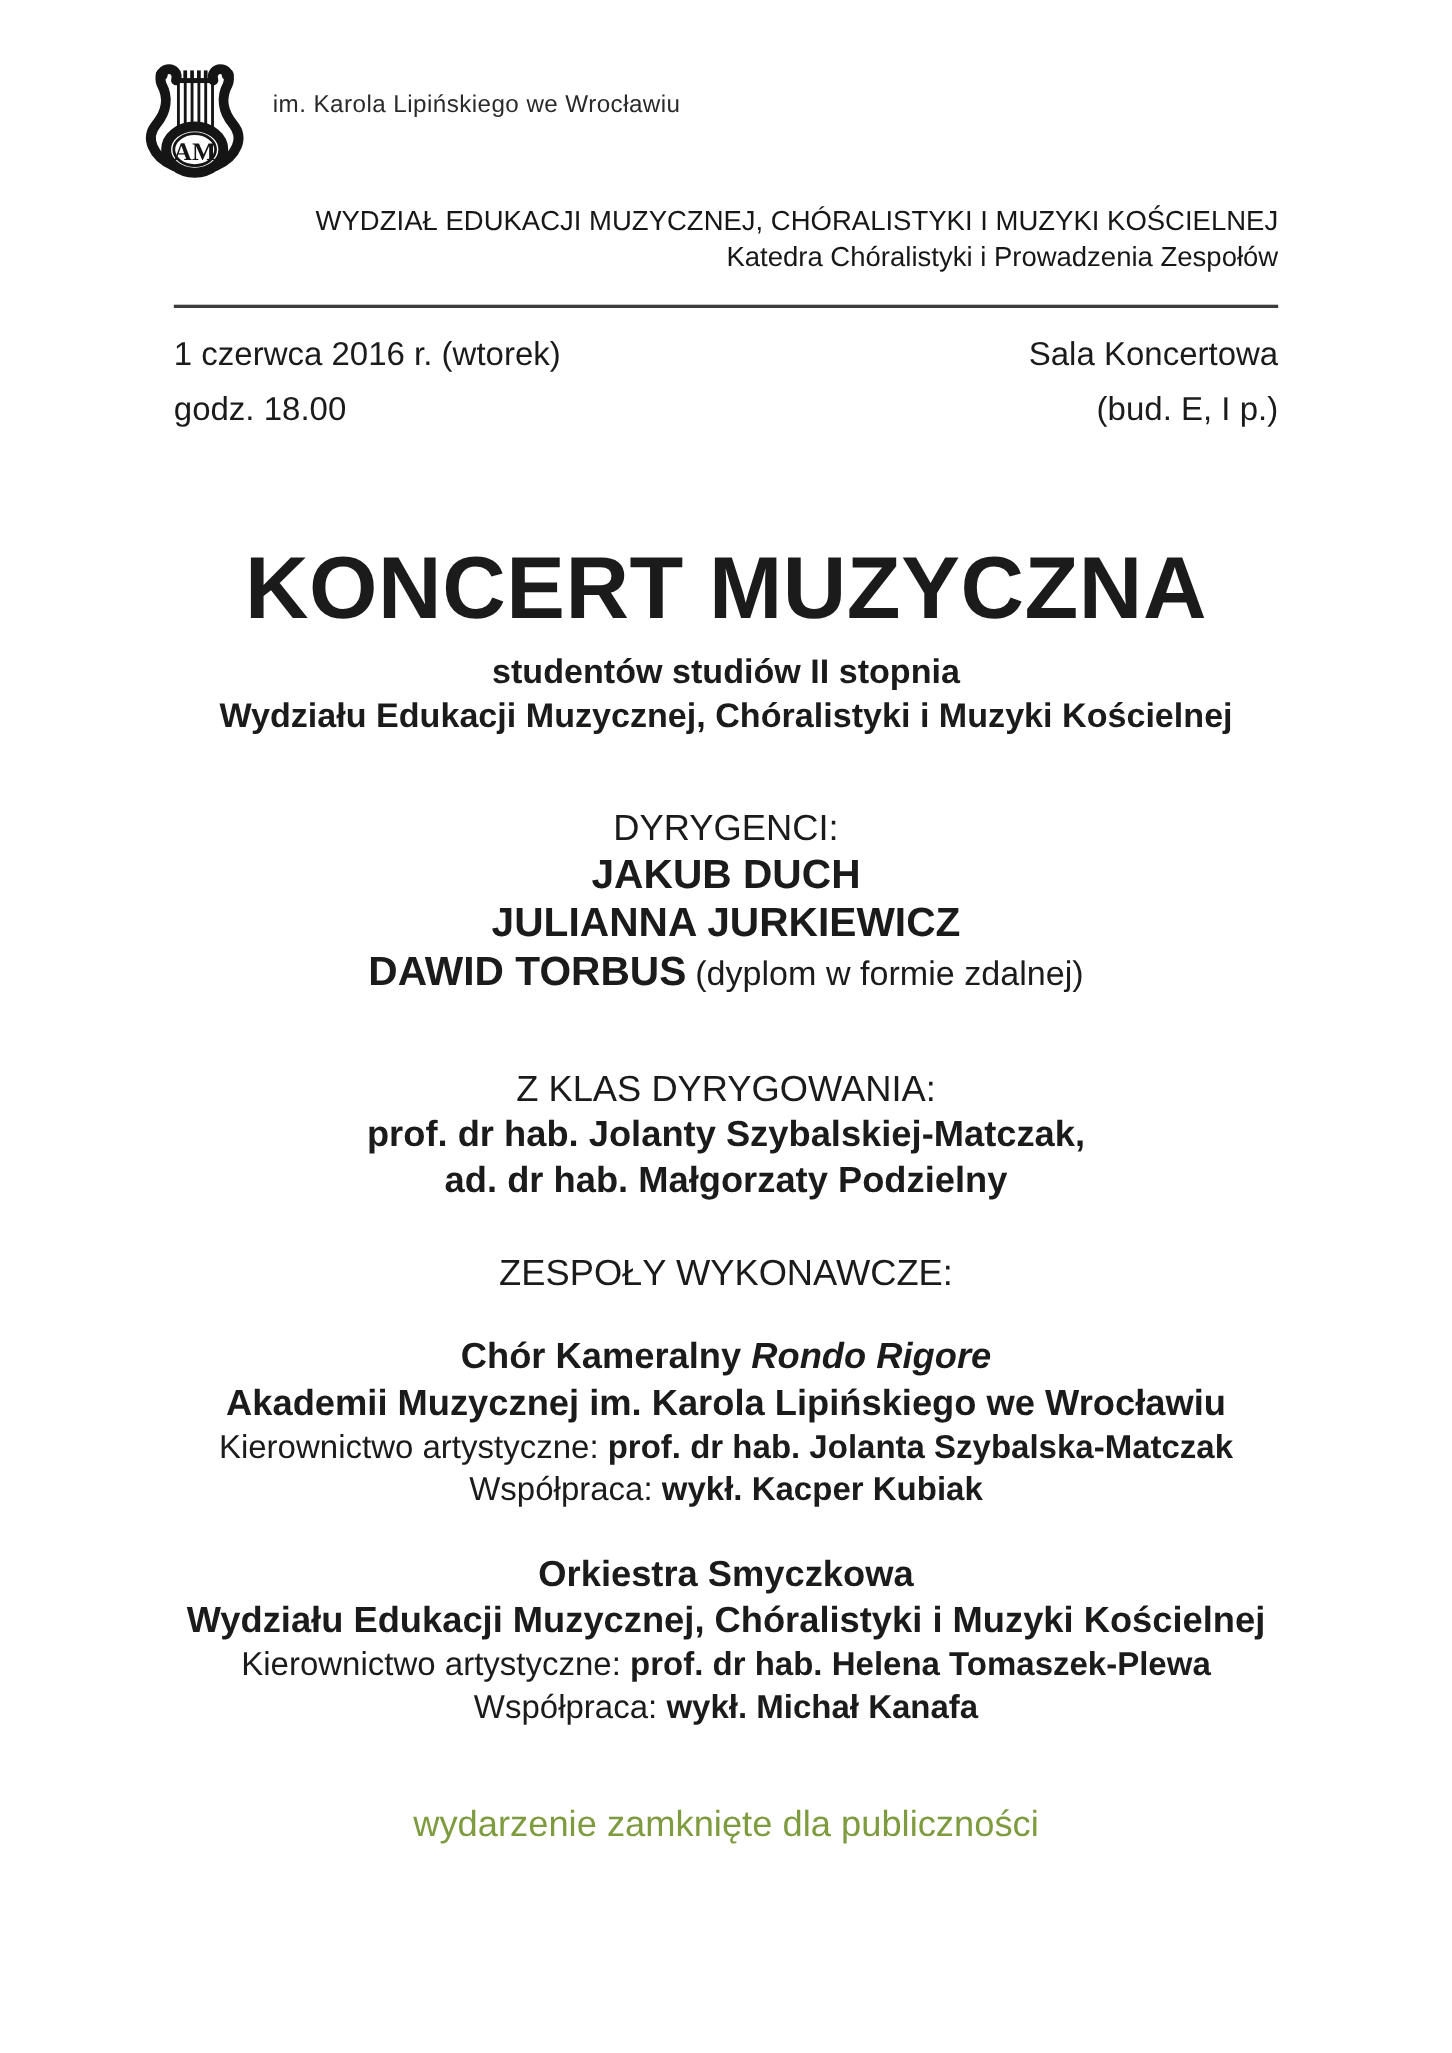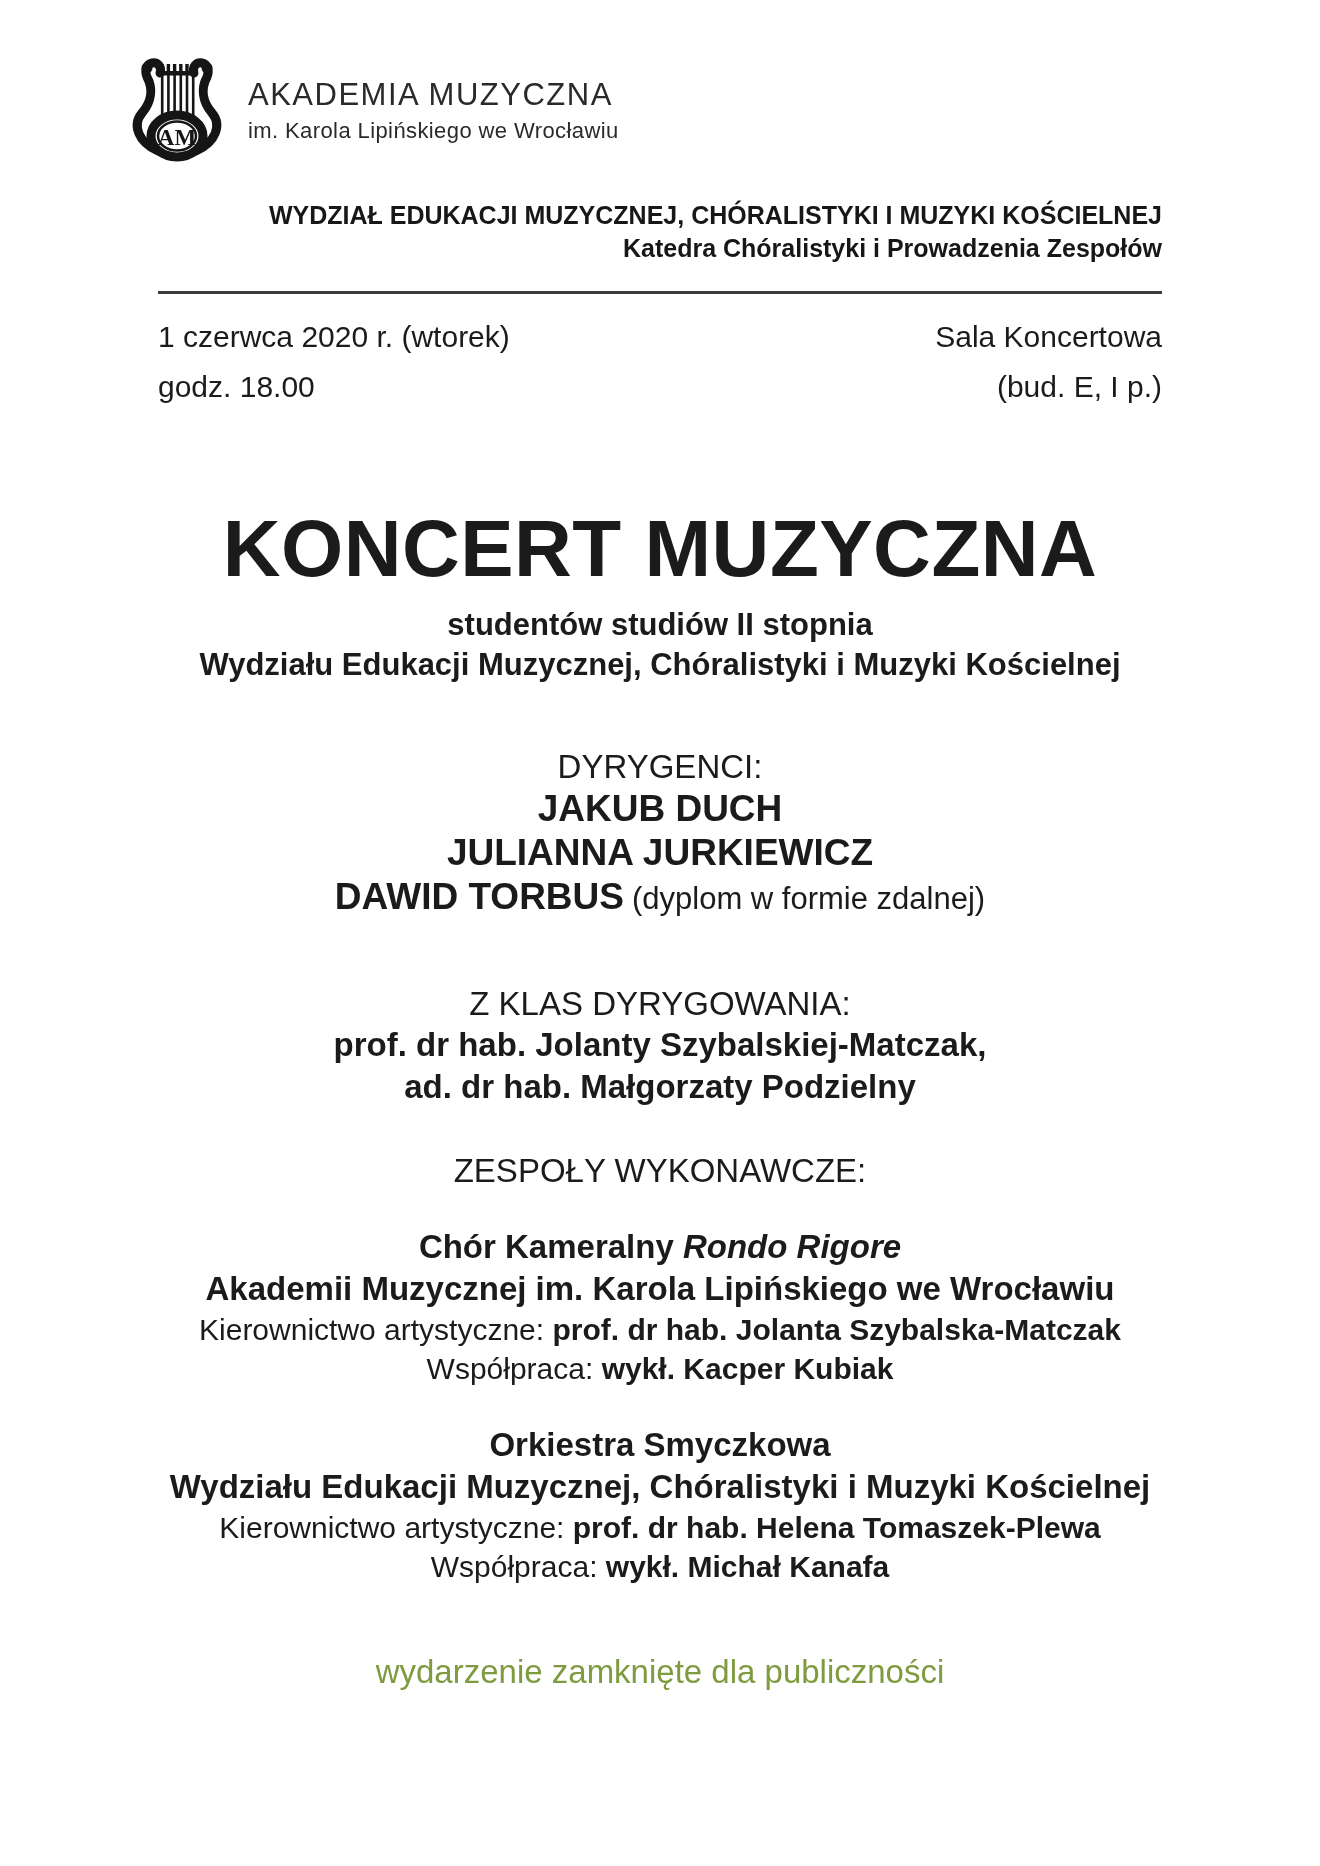--- a/index.html
+++ b/index.html
@@ -38,25 +38,24 @@
   .brand-sub {
     font-size: 22px;
     margin-top: 5px;
     letter-spacing: 0.4px;
     white-space: nowrap;
   }
 
   
   .dept {
     text-align: right;
-    margin-top: 34px;
+    margin-top: 20px;
     font-size: 25px;
     line-height: 33px;
     color: #171717;
-    font-weight: bold;
   }
 
   .rule {
     border: none;
     border-top: 3px solid #3c3c3c;
     margin-top: 26px;
   }
 
   
   .event-row {
@@ -156,35 +155,34 @@
           <line x1="52.6" y1="20" x2="52.6" y2="64"></line>
           <line x1="58.8" y1="20" x2="58.8" y2="64"></line>
           <line x1="65.0" y1="20" x2="65.0" y2="63"></line>
           <line x1="71.2" y1="20" x2="71.2" y2="62"></line>
         </g>
         <ellipse cx="55" cy="81" rx="26" ry="21" fill="none" stroke="#151515" stroke-width="9"></ellipse>
         <ellipse cx="55" cy="81" rx="19" ry="14.5" fill="none" stroke="#151515" stroke-width="2.5"></ellipse>
         <text x="55" y="90" text-anchor="middle" font-family="Liberation Serif, serif" font-weight="bold" font-size="23" fill="#151515">AM</text>
       </svg>
       <div class="brand-text">
-        <div class="brand-name">AKADEMIA MUZYCZNA</div>
         <div class="brand-sub">im. Karola Lipińskiego we Wrocławiu</div>
       </div>
     </div>
 
     <div class="dept">
       <div>WYDZIAŁ EDUKACJI MUZYCZNEJ, CHÓRALISTYKI I MUZYKI KOŚCIELNEJ</div>
       <div>Katedra Chóralistyki i Prowadzenia Zespołów</div>
     </div>
 
     <hr class="rule">
 
     <div class="event-row">
       <div class="event-left">
-        <div>1 czerwca 2020 r. (wtorek)</div>
+        <div>1 czerwca 2016 r. (wtorek)</div>
         <div>godz. 18.00</div>
       </div>
       <div class="event-right">
         <div>Sala Koncertowa</div>
         <div>(bud. E, I p.)</div>
       </div>
     </div>
 
     <div class="title-block">
       <div class="main-title">KONCERT MUZYCZNA</div>

